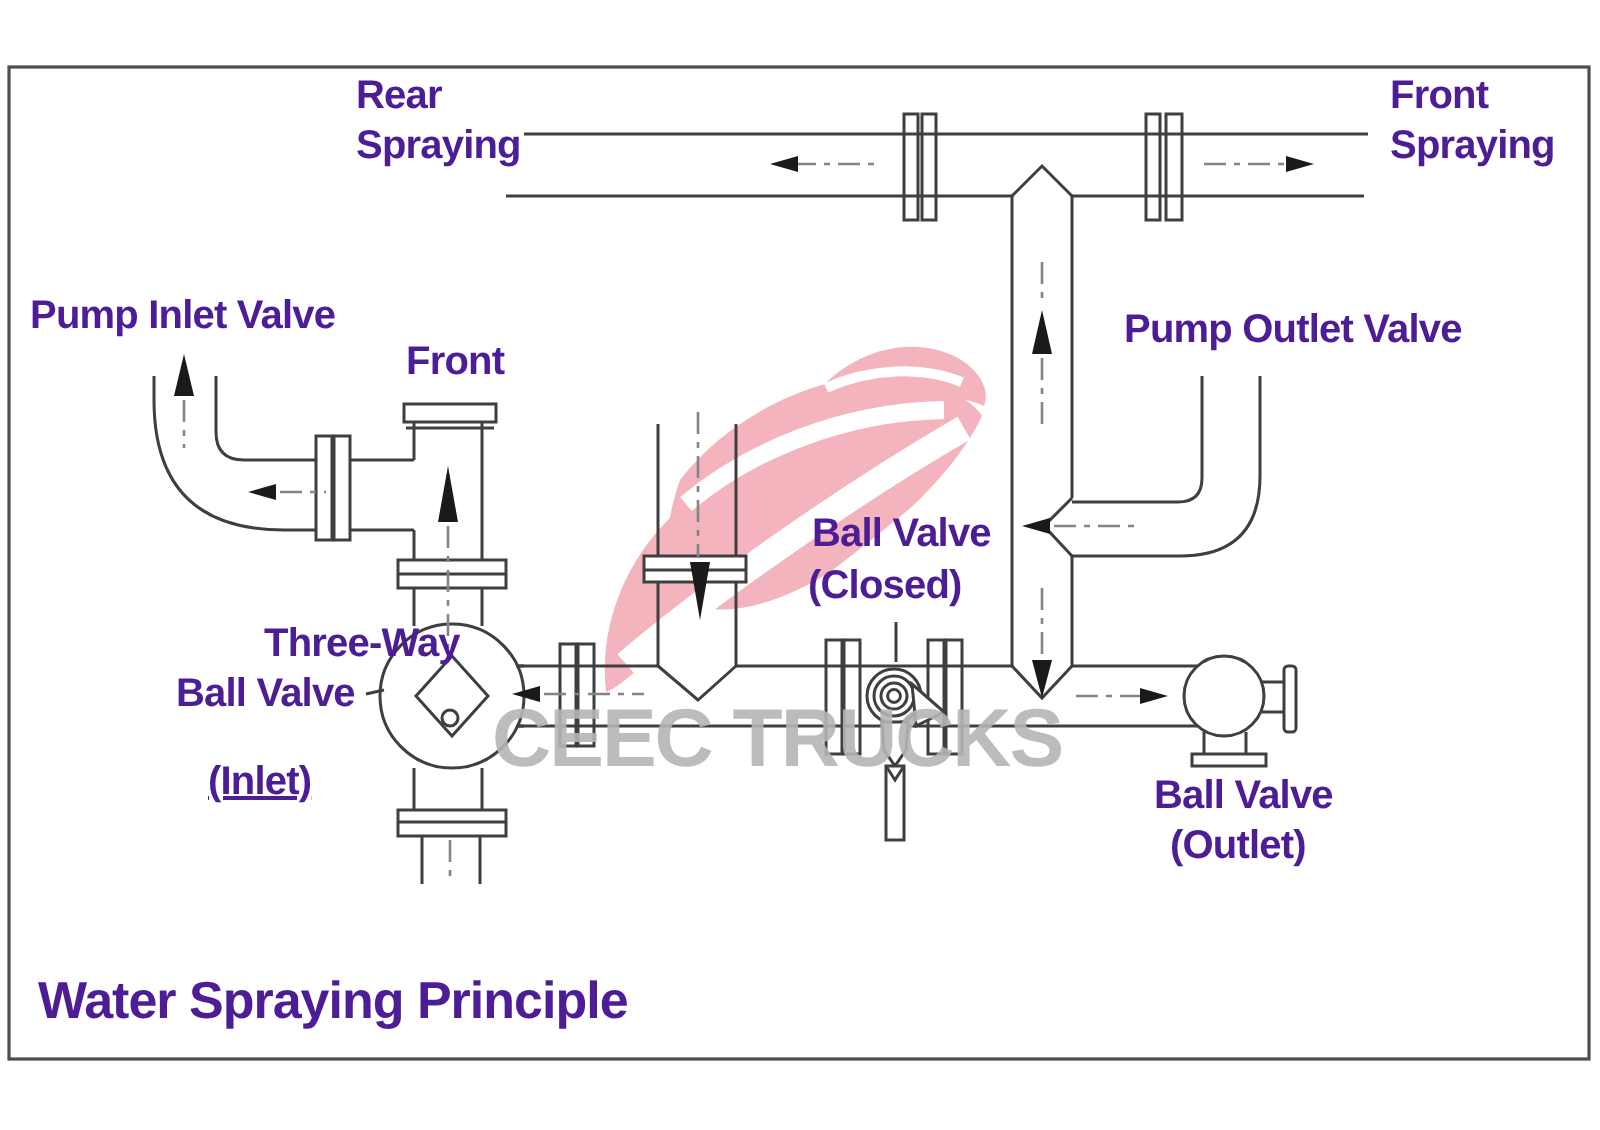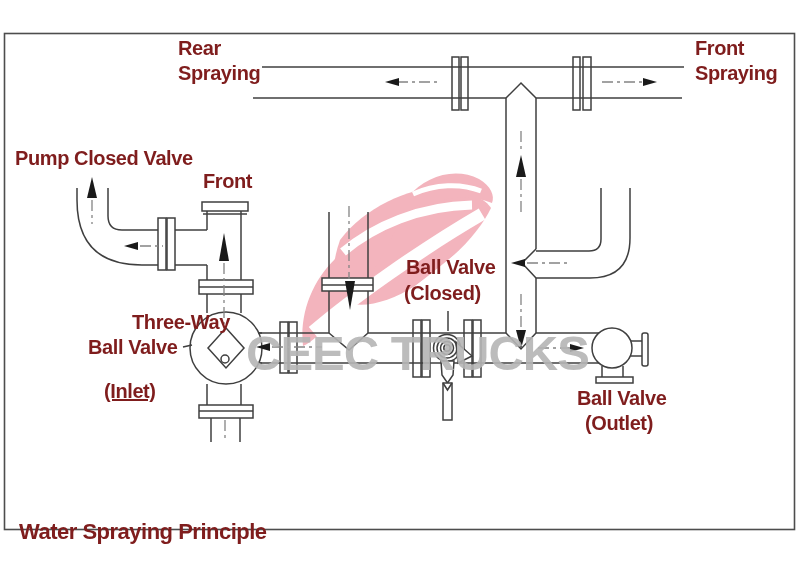--- a/index.html
+++ b/index.html
@@ -2,29 +2,29 @@
 <html><head>
 <meta charset="utf-8">
 <style>
   html,body{margin:0;padding:0;background:#fff;}
   .canvas{
     position:relative;width:800px;height:565px;background:#ffffff;overflow:hidden;
     font-family:"Liberation Sans",sans-serif;
   }
   .canvas svg{position:absolute;left:0;top:0;z-index:2;}
   .wm-text{
-    position:absolute;left:246px;top:329px;z-index:3;
-    font-size:49px;font-weight:bold;letter-spacing:-1px;line-height:1;
+    position:absolute;left:246px;top:349px;z-index:3;
+    font-size:41px;font-weight:bold;letter-spacing:-1px;line-height:1;
     color:#b5b5b5;opacity:.9;white-space:nowrap;
   }
   .lbl{
-    position:absolute;z-index:4;font-weight:bold;color:#7f1d1d;
+    position:absolute;z-index:4;font-weight:bold;color:#4c1d95;
     font-size:20px;line-height:22px;letter-spacing:-0.4px;white-space:nowrap;
   }
-  .lbl.title{font-size:22px;letter-spacing:-0.5px;margin-top:32px;}
+  .lbl.title{font-size:26px;letter-spacing:-0.5px;}
 </style>
 </head>
 <body>
 
 <div class="canvas">
 
   <svg width="800" height="565" viewBox="0 0 800 565">
 
     <g fill="#f3b4bd" stroke="none">
       <path d="M340,240 C366,206 412,186 446,188 C470,190 486,200 491,208
@@ -190,22 +190,23 @@
   </svg>
 
   <div class="wm-text">CEEC TRUCKS</div>
 
   <div class="lbl" style="left:178px;top:37px;">Rear</div>
   <div class="lbl" style="left:178px;top:62px;">Spraying</div>
 
   <div class="lbl" style="left:695px;top:37px;text-align:center;">Front</div>
   <div class="lbl" style="left:695px;top:62px;">Spraying</div>
 
-  <div class="lbl" style="left:15px;top:147px;">Pump Closed Valve</div>
+  <div class="lbl" style="left:15px;top:147px;">Pump Inlet Valve</div>
   <div class="lbl" style="left:203px;top:170px;">Front</div>
+  <div class="lbl" style="left:562px;top:154px;">Pump Outlet Valve</div>
 
   <div class="lbl" style="left:406px;top:256px;">Ball Valve</div>
   <div class="lbl" style="left:404px;top:282px;text-align:right;">(Closed)</div>
 
   <div class="lbl" style="left:85px;top:311px;margin-left:47px;">Three-Way</div>
   <div class="lbl" style="left:88px;top:336px;">Ball Valve</div>
   <div class="lbl" style="left:104px;top:380px;text-decoration:underline;">(Inlet)</div>
 
   <div class="lbl" style="left:577px;top:387px;">Ball Valve</div>
   <div class="lbl" style="left:585px;top:412px;">(Outlet)</div>

